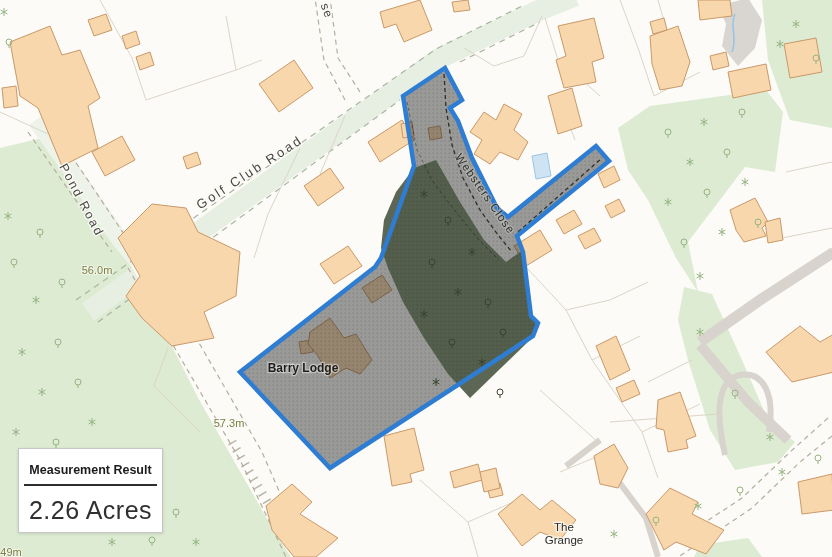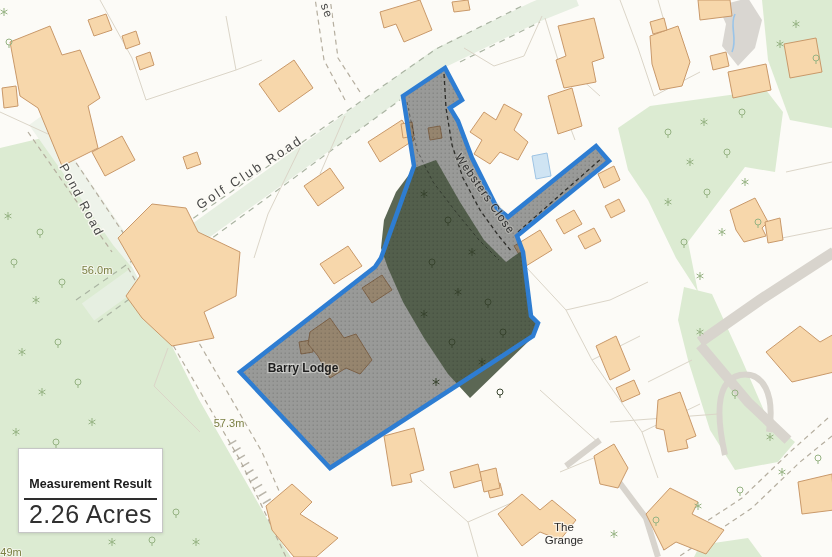--- a/index.html
+++ b/index.html
@@ -21,23 +21,23 @@
   .lbl2{fill:#2e2e2e;paint-order:stroke;stroke:rgba(205,205,198,.45);stroke-width:2.5px;stroke-linejoin:round;font-size:11.5px;letter-spacing:1px;}
   .place{fill:#1e1e1e;font-weight:bold;font-size:12px;paint-order:stroke;stroke:rgba(240,240,235,.5);stroke-width:2.5px;}
   .place2{fill:#2b2b2b;font-size:11.5px;paint-order:stroke;stroke:rgba(251,250,245,.8);stroke-width:2.5px;}
   .spot{fill:var(--spot_text);font-size:11px;paint-order:stroke;stroke:rgba(251,250,245,.7);stroke-width:2px;}
   .measure-fill{fill:var(--overlay);}
   .measure-border{fill:none;stroke:var(--accent_blue);stroke-width:4.5;stroke-linejoin:miter;}
   .darkwood{fill:var(--woodland_dark);opacity:.92;}
   .stripdash{stroke:#2f2f2b;stroke-width:1.3;stroke-dasharray:4 3;fill:none;}
   .stripdash2{stroke:rgba(0,0,0,.38);stroke-width:1;stroke-dasharray:3 3;fill:none;}
   #panel{position:absolute;left:18px;top:448px;width:145px;height:85px;background:#fff;border:1px solid #c6c6c6;box-shadow:0 1px 3px rgba(0,0,0,.12);box-sizing:border-box;z-index:5;}
-  #panel .t{font-size:12.5px;font-weight:bold;color:#1c1c1c;text-align:center;padding-top:28px;}
+  #panel .t{font-size:12.5px;font-weight:bold;color:#1c1c1c;text-align:center;padding-top:14px;}
   #panel .d{border:none;border-top:2px solid #2e2e2e;margin:7px 5px 0 5px;}
-  #panel .v{font-size:25px;color:#303030;text-align:center;letter-spacing:.5px;}
+  #panel .v{font-size:25px;color:#303030;text-align:center;margin-top:10px;letter-spacing:.5px;}
 </style>
 </head>
 <body>
 
 <div id="stage">
 <svg width="832" height="557" viewBox="0 0 832 557">
   <defs>
     <pattern id="dotpat" width="4" height="4" patternUnits="userSpaceOnUse">
       <circle cx="1.2" cy="1.2" r="0.65" fill="rgba(0,0,0,0.20)"></circle>
     </pattern>

